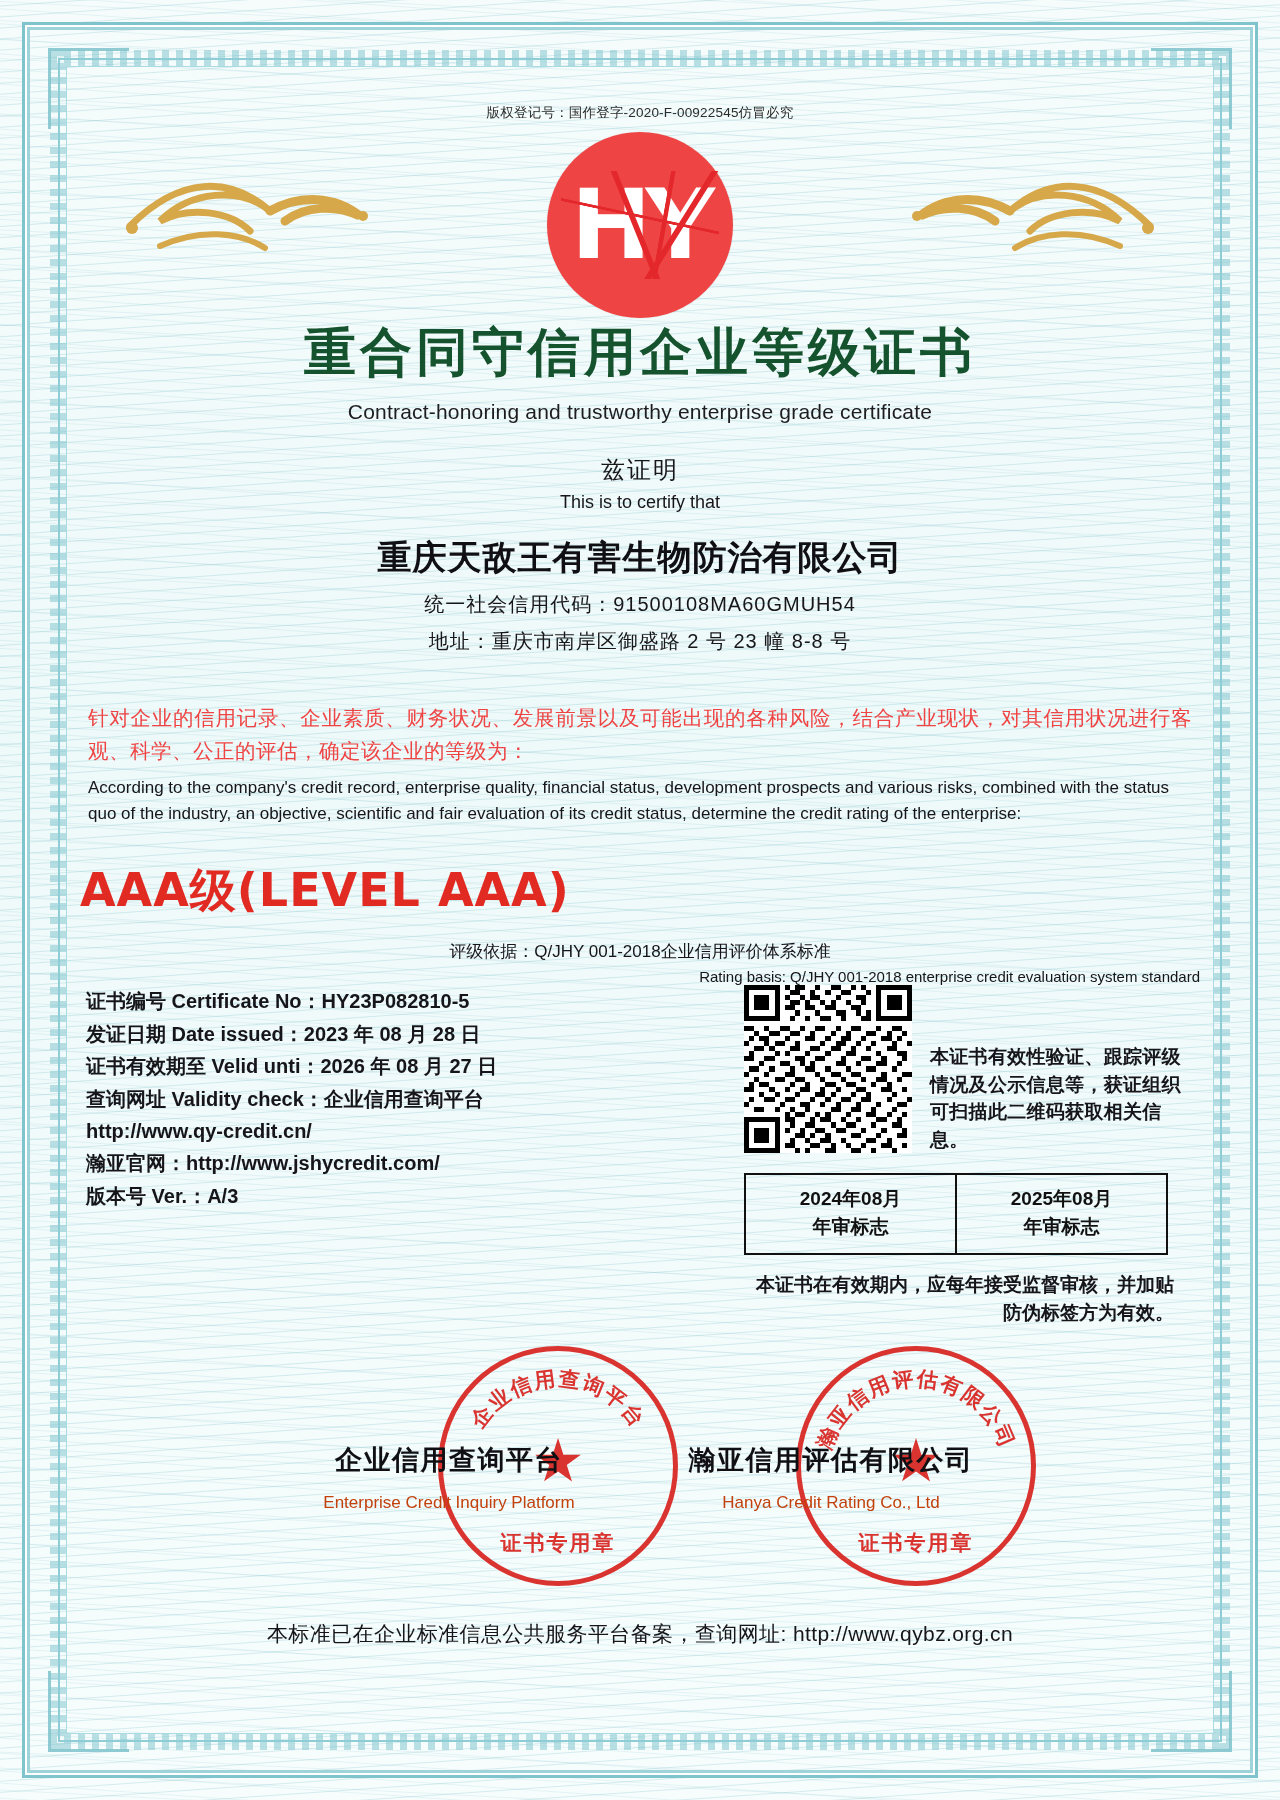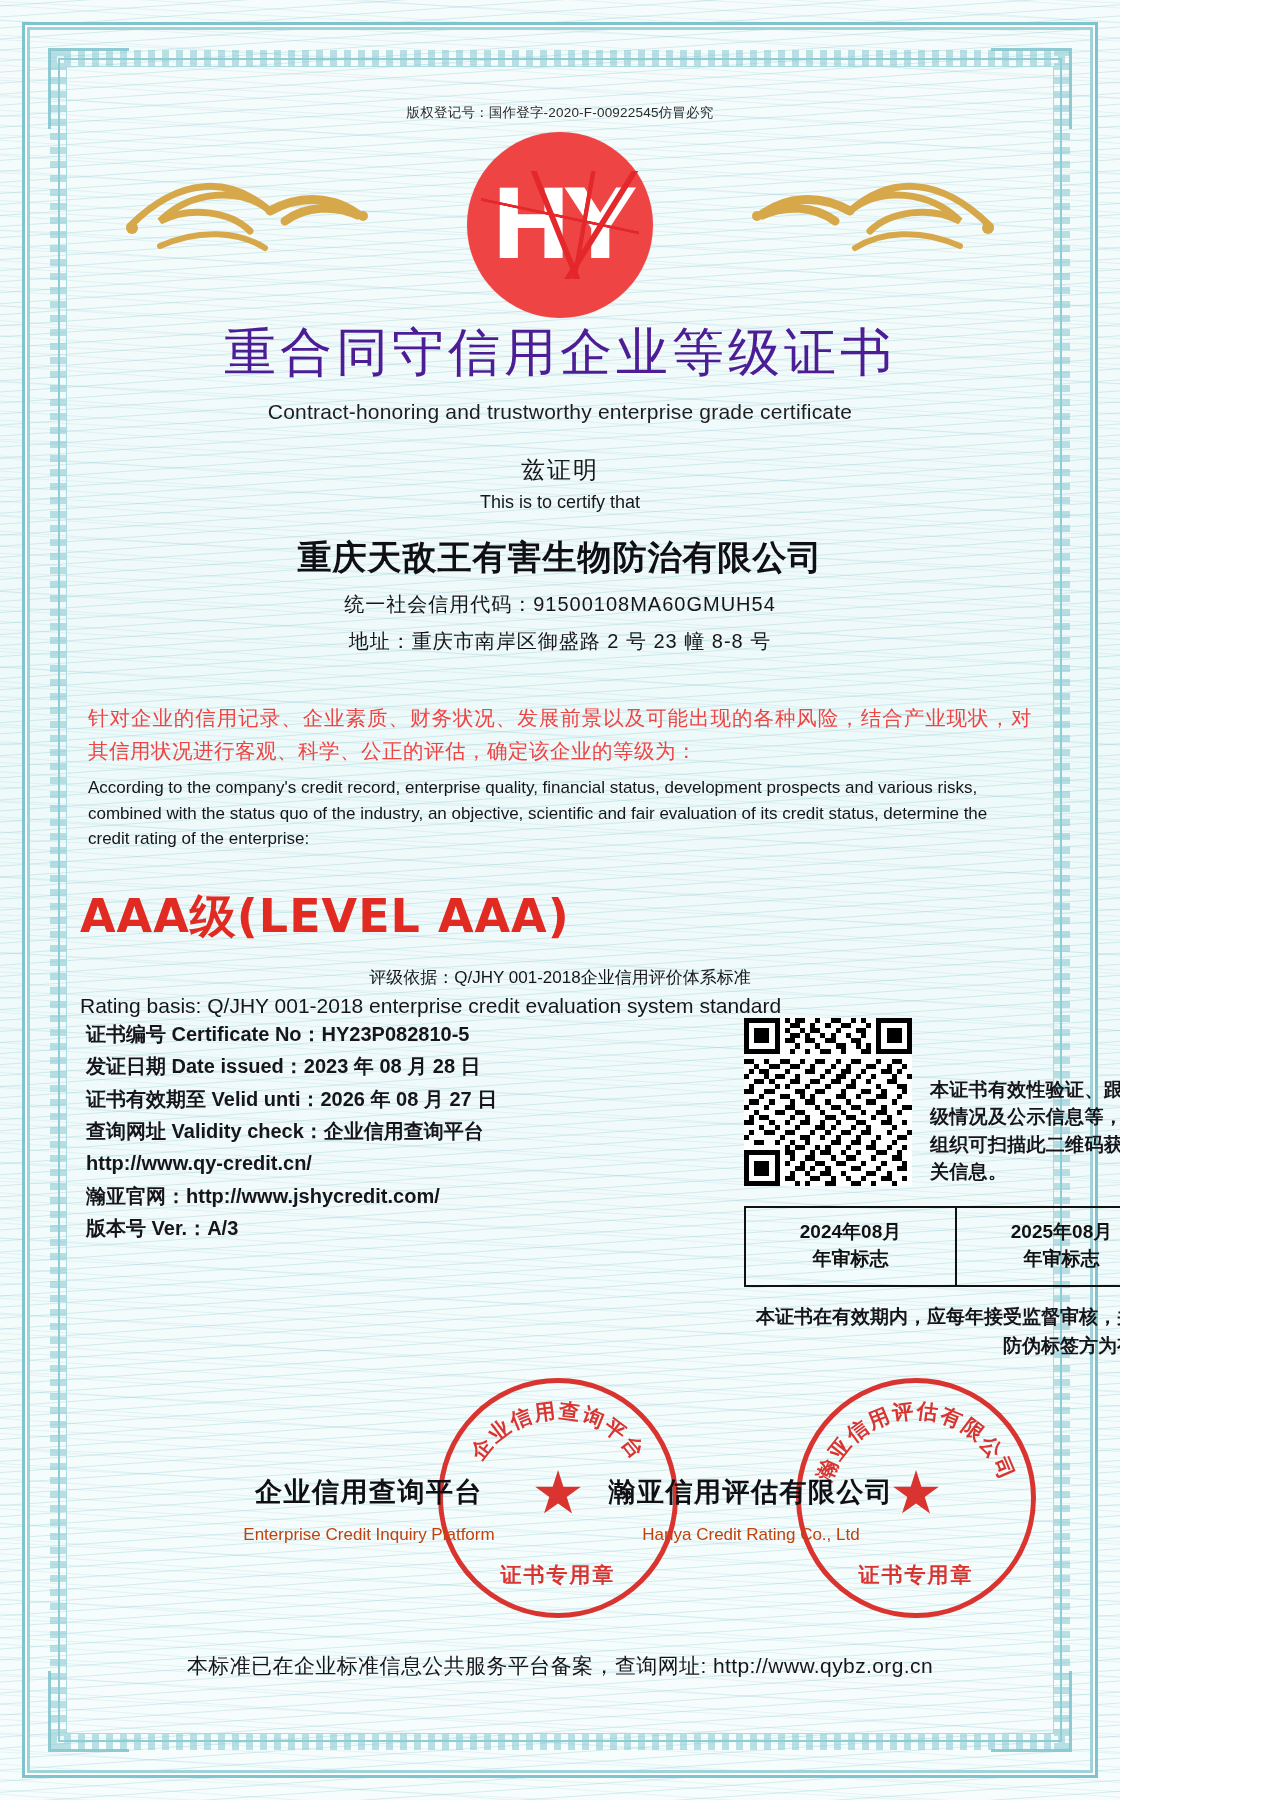--- a/index.html
+++ b/index.html
@@ -2,21 +2,21 @@
 <html lang="zh"><head>
 <meta charset="utf-8">
 <style>
   html, body {
     margin: 0;
     padding: 0;
     background: #ffffff;
   }
   #cert-page {
     position: relative;
-    width: 1120px;
+    width: 1280px;
     height: 1800px;
     overflow: hidden;
     background: #f4fbfb;
     font-family: "Liberation Sans", sans-serif;
   }
   
   .wave-bg {
     position: absolute;
     inset: 0;
     background:
@@ -149,22 +149,22 @@
     background:
       linear-gradient(68deg, transparent 46%, #e3272a 46.5%, #e3272a 49%, transparent 49.5%),
       linear-gradient(-58deg, transparent 30%, #e3272a 30.5%, #e3272a 33%, transparent 33.5%),
       linear-gradient(100deg, transparent 62%, #e3272a 62.4%, #e3272a 64.5%, transparent 65%),
       linear-gradient(12deg, transparent 55%, #e3272a 55.4%, #e3272a 57%, transparent 57.5%);
     pointer-events: none;
   }
   .title-cn {
     text-align: center;
     font-size: 52px;
-    font-weight: normal;
-    color: #4c1d95;
+    font-weight: bold;
+    color: #14532d;
     letter-spacing: 4px;
     margin-top: 2px;
     font-family: "DejaVu Sans", "Liberation Sans", sans-serif;
   }
   .title-en {
     text-align: center;
     font-size: 21px;
     color: #1d1d20;
     margin-top: 12px;
     letter-spacing: .2px;
@@ -225,22 +225,22 @@
     letter-spacing: 1px;
     font-family: "DejaVu Sans", "Liberation Sans", sans-serif;
   }
   .basis-cn {
     text-align: center;
     font-size: 17px;
     color: #15151a;
     margin-top: 18px;
   }
   .basis-en {
-    text-align: left;
-    font-size: 21px;
+    text-align: right;
+    font-size: 15px;
     color: #15151a;
     margin-top: 5px;
   }
   
   .details-row {
     display: flex;
     padding: 0 6px;
     gap: 18px;
     font-weight: bold;
   }

